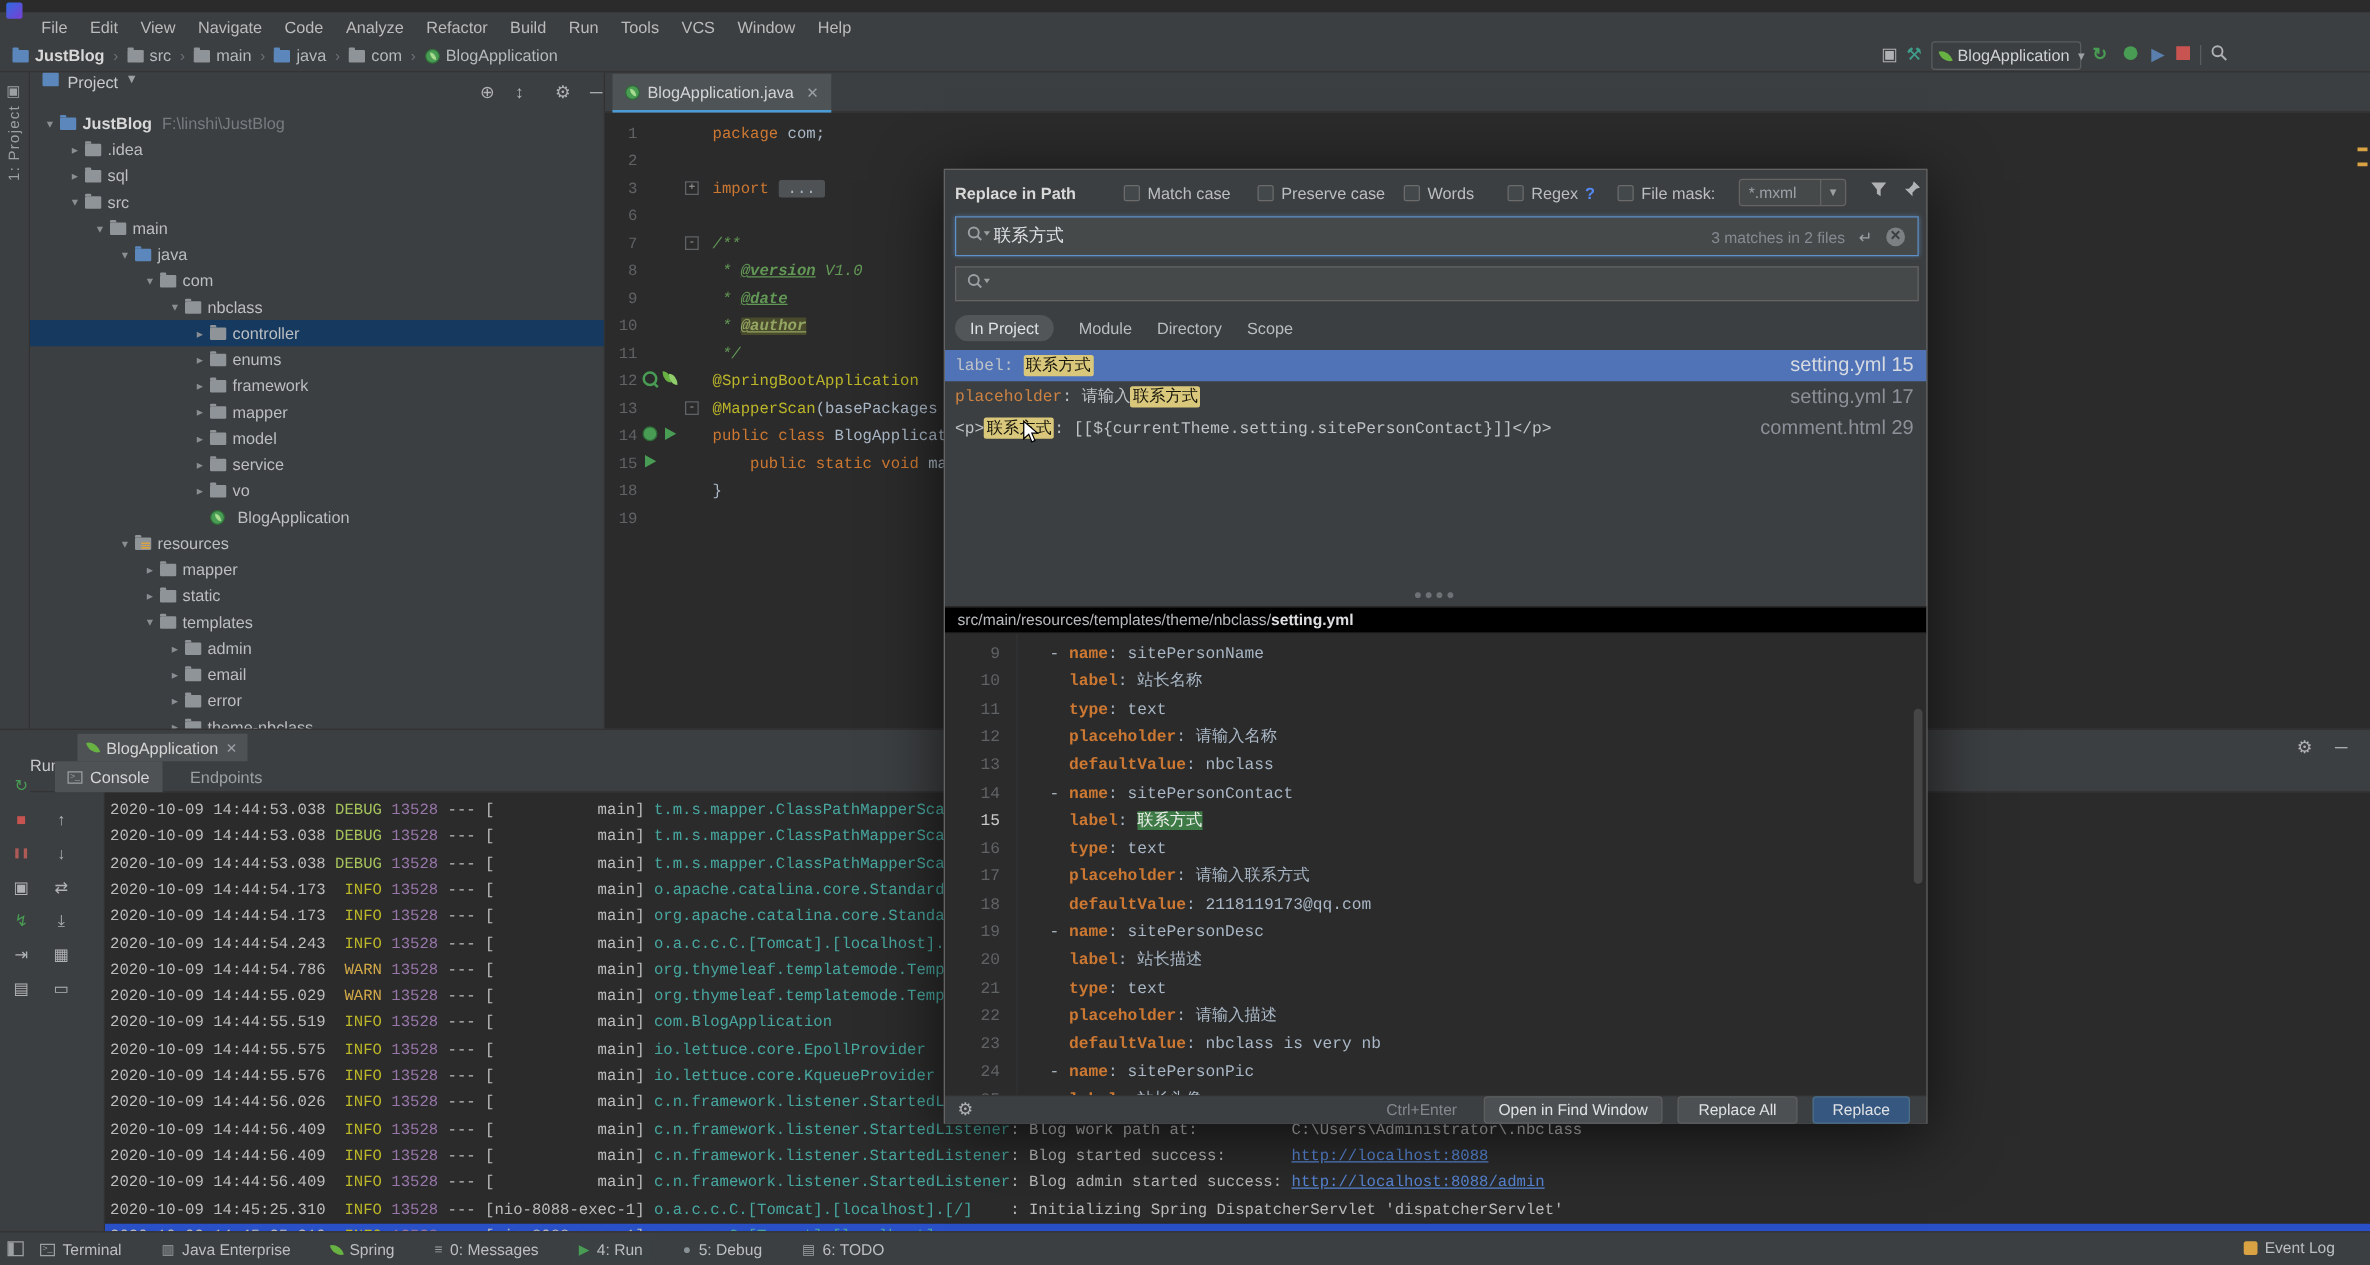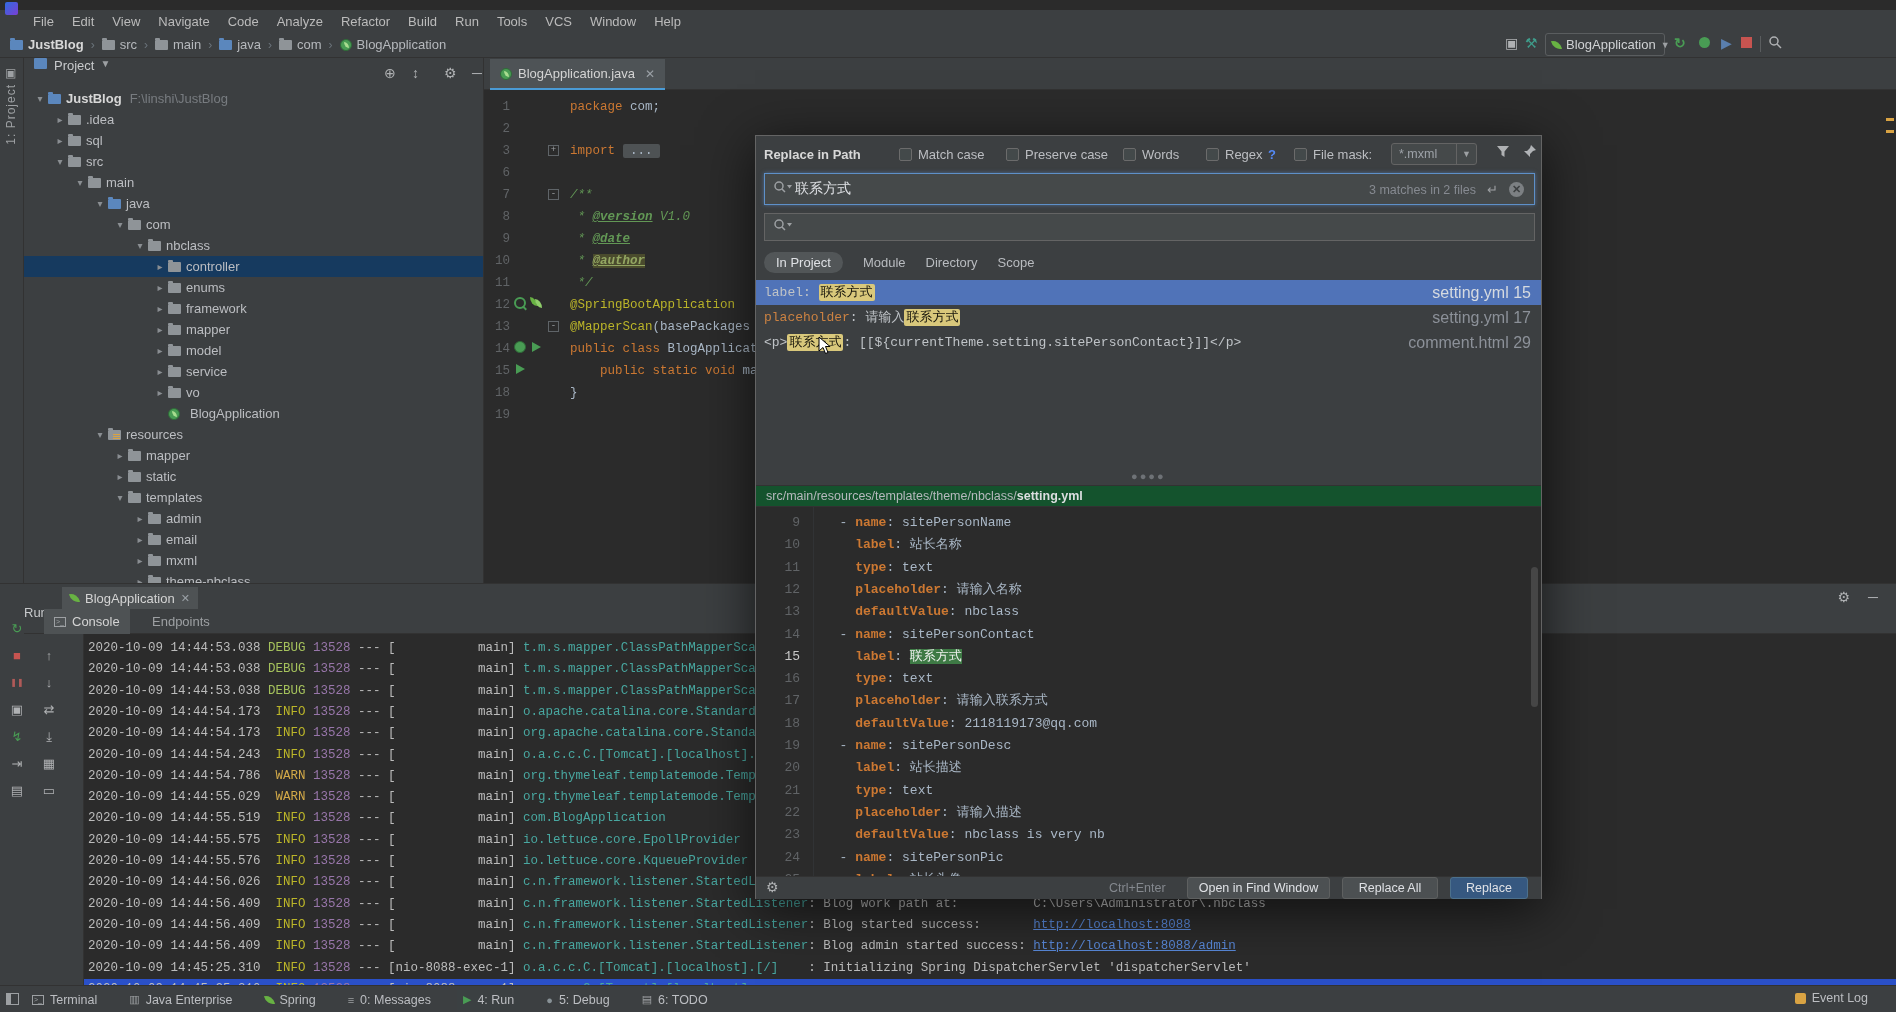--- a/index.html
+++ b/index.html
@@ -140,21 +140,21 @@
   .scope.on { background:#525658; border-radius:12px; padding:3px 12px; color:#dfe1e5; }
   #results { position:absolute; left:0; top:144px; width:785px; }
   .rrow { position:absolute; left:0; width:785px; height:25px; line-height:25px; padding-left:8px;
     font-family:"Liberation Mono", monospace; font-size:13px; white-space:pre; }
   .rrow.sel { background:#5073b8; }
   .r-pl { color:#bfc3c7; } .r-key { color:#cc8242; }
   .r-hl { background:#d9c87b; color:#17150c; border-radius:2px; padding:1px 2px; }
   .r-file { position:absolute; right:10px; top:0; font-family:"Liberation Sans",sans-serif; font-size:16px; color:#8c9199; }
   .rrow.sel .r-file { color:#d6dae0; }
   #splitter-dots { position:absolute; left:375px; top:334px; color:#6e7276; font-size:11px; letter-spacing:2px; }
-  #pv-path { position:absolute; left:0; top:349px; width:785px; height:22px; background:#14532d;
+  #pv-path { position:absolute; left:0; top:349px; width:785px; height:22px; background:#000000;
     border-top:1px solid #323232; border-bottom:1px solid #323232; font-size:12.5px; color:#b6b9bd;
     line-height:21px; padding-left:10px; }
   #pv-path b { color:#dcdee0; }
   #preview { position:absolute; left:0; top:371px; width:785px; height:369px; background:#2b2b2b; overflow:hidden;
     font-family:"Liberation Mono", monospace; font-size:13px; }
   #pv-gutter { position:absolute; left:0; top:0; width:58px; height:369px; border-right:1px solid #313335; }
   .yl { position:absolute; left:0; width:785px; height:22.3px; line-height:22.3px; white-space:pre; }
   .yl .yn { position:absolute; left:0; width:44px; text-align:right; color:#606366; }
   .yl.cur .yn { color:#c8c8c8; }
   .yl .yt { position:absolute; left:68px; }
@@ -374,21 +374,21 @@
         <span class="lbl">admin</span>
       </div>
       <div class="trow" style="top: 441px; padding-left: 110px;">
         <span class="chev">▸</span>
         <span class="fold-ic" style="margin-right: 0px;"></span>
         <span class="lbl">email</span>
       </div>
       <div class="trow" style="top: 462px; padding-left: 110px;">
         <span class="chev">▸</span>
         <span class="fold-ic" style="margin-right: 0px;"></span>
-        <span class="lbl">mxml</span>
+        <span class="lbl">error</span>
       </div>
       <div class="trow" style="top: 483px; padding-left: 110px;">
         <span class="chev">▸</span>
         <span class="fold-ic" style="margin-right: 0px;"></span>
         <span class="lbl">theme-nbclass</span>
       </div>
     </div>
 </div>
 
 <div id="editor" class="abs">

